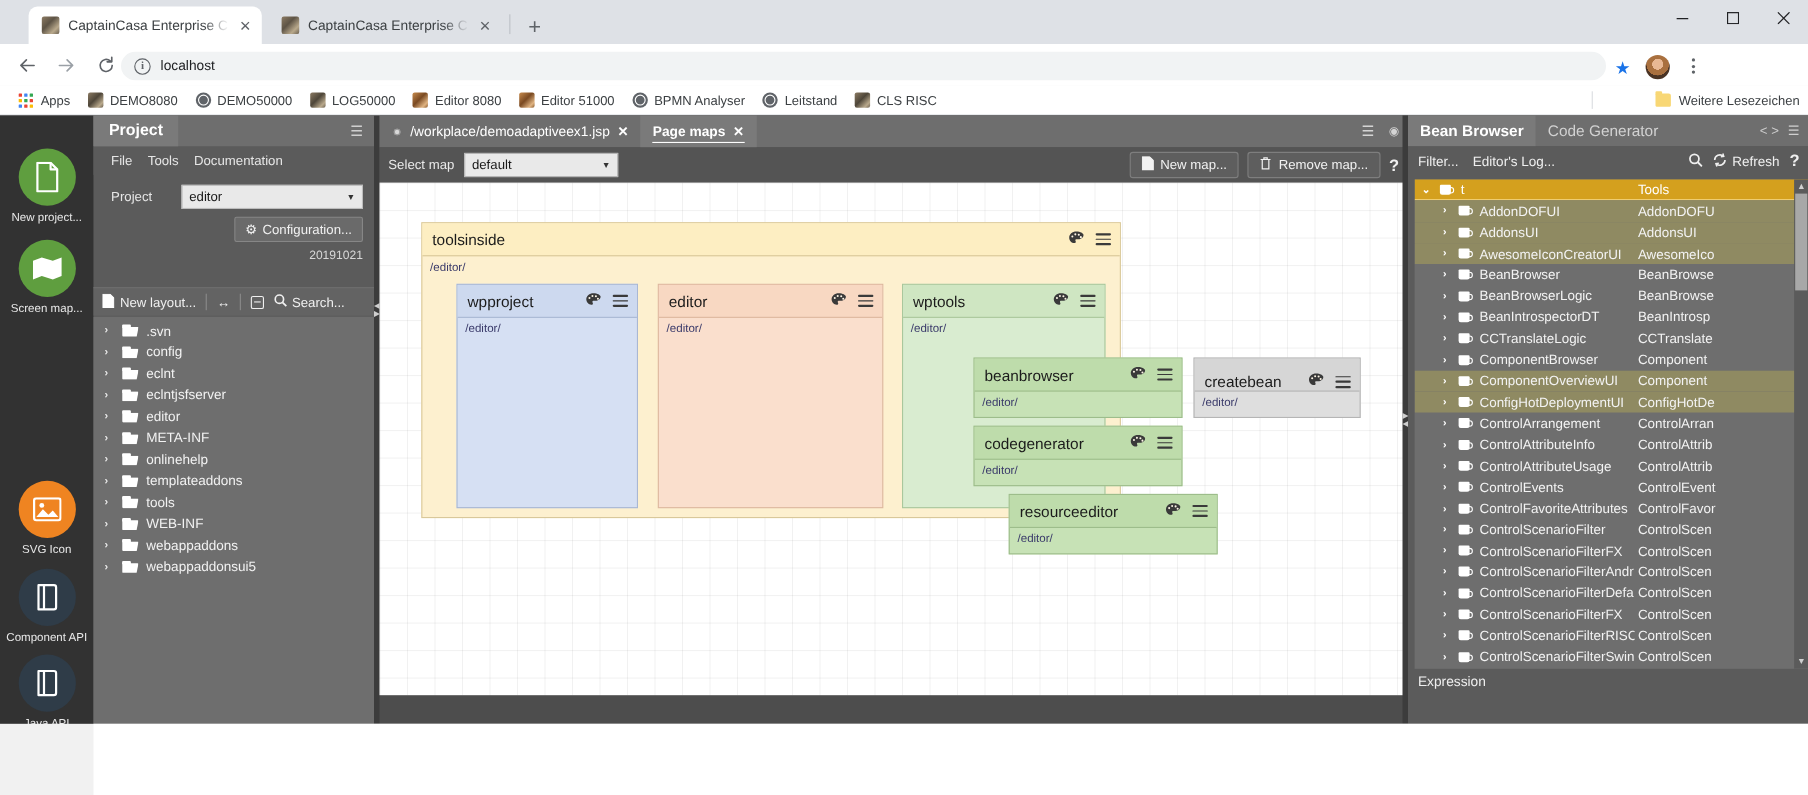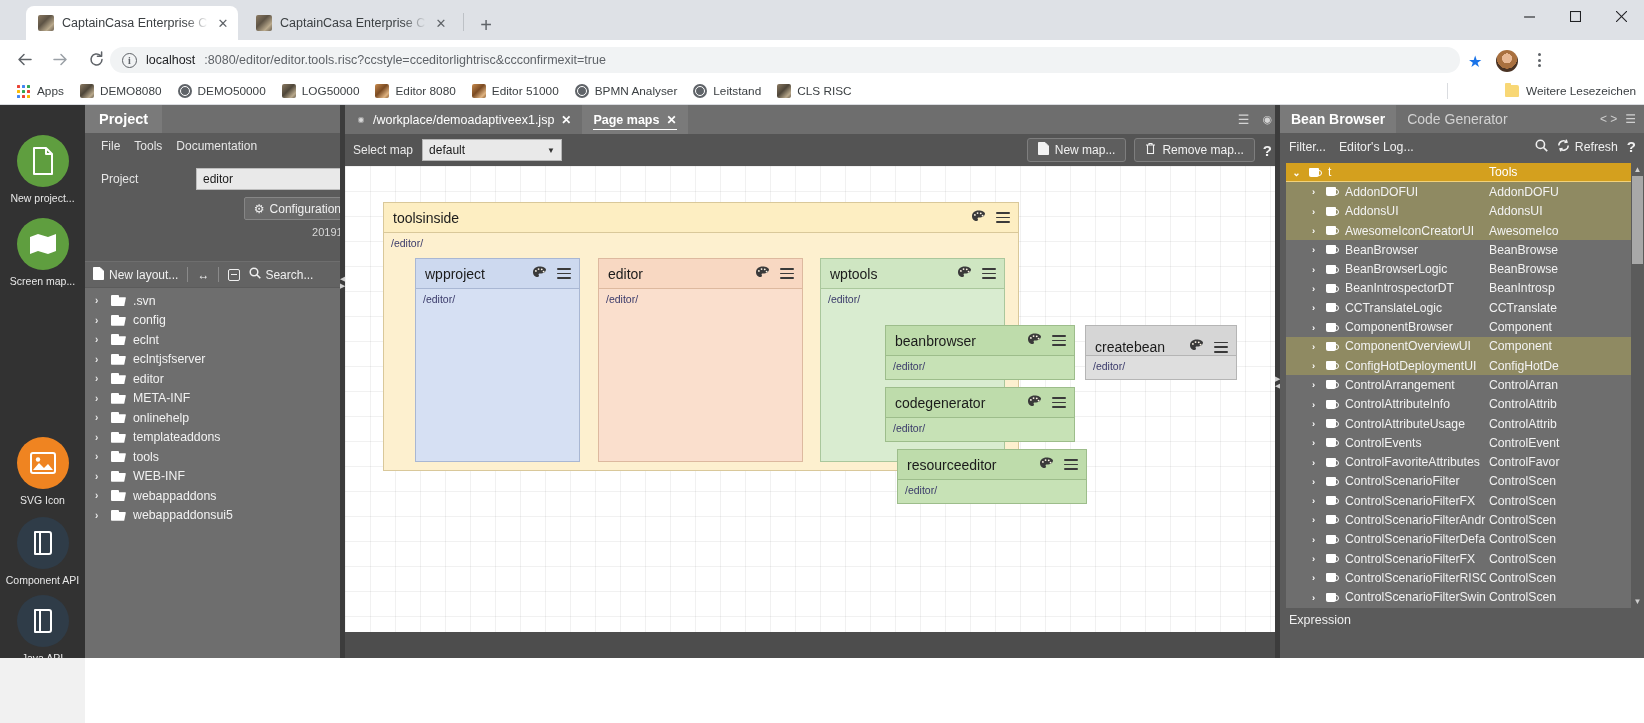--- a/index.html
+++ b/index.html
@@ -100,21 +100,21 @@
   .rail-item { position:absolute; left:0; width:85px; text-align:center; }
   .rail-circle { width:52px; height:52px; border-radius:50%; margin:0 auto 5px;
      display:flex; align-items:center; justify-content:center; }
   .rail-label { font-size:10.5px; color:#e8e8e8; line-height:12px; }
   .c-green { background:#5f9e3f; }
   .c-blue  { background:#2b6cd4; }
   .c-orange{ background:#ef8421; }
   .c-dark  { background:#2f3c48; }
 
   
-  .projpanel { position:absolute; left:85px; top:0; width:286px; height:553px;
+  .projpanel { position:absolute; left:85px; top:0; width:255px; height:553px;
                background:#5b5b5b; }
   .pp-head { height:28px; background:#6e6e6e; display:flex; align-items:center;
              position:relative; }
   .pp-tab { padding:0 14px; height:28px; display:flex; align-items:center;
             font-size:14.5px; font-weight:bold; color:#ffffff; background:#7a7a7a; }
   .pp-burger { position:absolute; right:10px; color:#cfcfcf; font-size:13px; }
   .pp-menu { height:26px; display:flex; align-items:center; gap:14px;
              padding:0 0 0 16px; font-size:12px; color:#e6e6e6; background:#5b5b5b; }
   .pp-row { display:flex; align-items:center; padding:0 10px 0 16px; }
   .pp-label { font-size:12px; color:#e6e6e6; }
@@ -319,21 +319,20 @@
     </div>
     <div class="navbtn">
       <svg width="17" height="17" viewBox="0 0 17 17">
           <path d="M14 8.5a5.5 5.5 0 1 1-1.8-4.1" fill="none" stroke="#5f6368" stroke-width="1.5" stroke-linecap="round"></path>
           <path d="M13.6 1v4.2h-4.2" fill="none" stroke="#5f6368" stroke-width="1.5" stroke-linecap="round" stroke-linejoin="round"></path>
         </svg>
     </div>
     <div class="omnibox">
       <span class="omni-info">i</span>
       <span class="url-host">localhost</span>
-        <span class="url-rest">:8080/editor/editor.tools.risc?ccstyle=cceditorlightrisc&amp;ccconfirmexit=true</span>
     </div>
     <div class="star">★</div>
     <div class="avatar"></div>
     <div class="kebab">
         <i></i>
         <i></i>
         <i></i>
       </div>
   </div>
 
@@ -740,21 +739,21 @@
                   </svg></span>
                 <span class="burger3">
                   <i></i>
                   <i></i>
                   <i></i>
                 </span>
               </span>
             </div>
             <div class="box-body">/editor/</div>
           </div>
-          <div class="box b-green2" style="left: 552px; top: 283px; width: 190px; height: 55px; z-index: 8;">
+          <div class="box b-green2" style="left: 572px; top: 283px; width: 190px; height: 55px; z-index: 8;">
             <div class="box-hd">
               <span class="box-title">resourceeditor</span>
               <span class="box-icons">
                 <span><svg class="palette" viewBox="0 0 16 14">
                     <path d="M8 0.6C4 0.6 1 3.2 1 6.6c0 3 2.3 5.2 5 5.2 1 0 1.5-.5 1.5-1.2 0-.6-.5-.9-.5-1.5 0-.6.5-1 1.2-1H10c2.7 0 5-1.7 5-4.2C15 2.4 11.9.6 8 .6z" fill="#3a3a3a"></path>
                     <circle cx="4.1" cy="5.3" r="1" fill="#fdf5e6"></circle>
                     <circle cx="7" cy="3.3" r="1" fill="#fdf5e6"></circle>
                     <circle cx="10.4" cy="3.6" r="1" fill="#fdf5e6"></circle>
                     <circle cx="12.4" cy="6" r="1" fill="#fdf5e6"></circle>
                   </svg></span>

